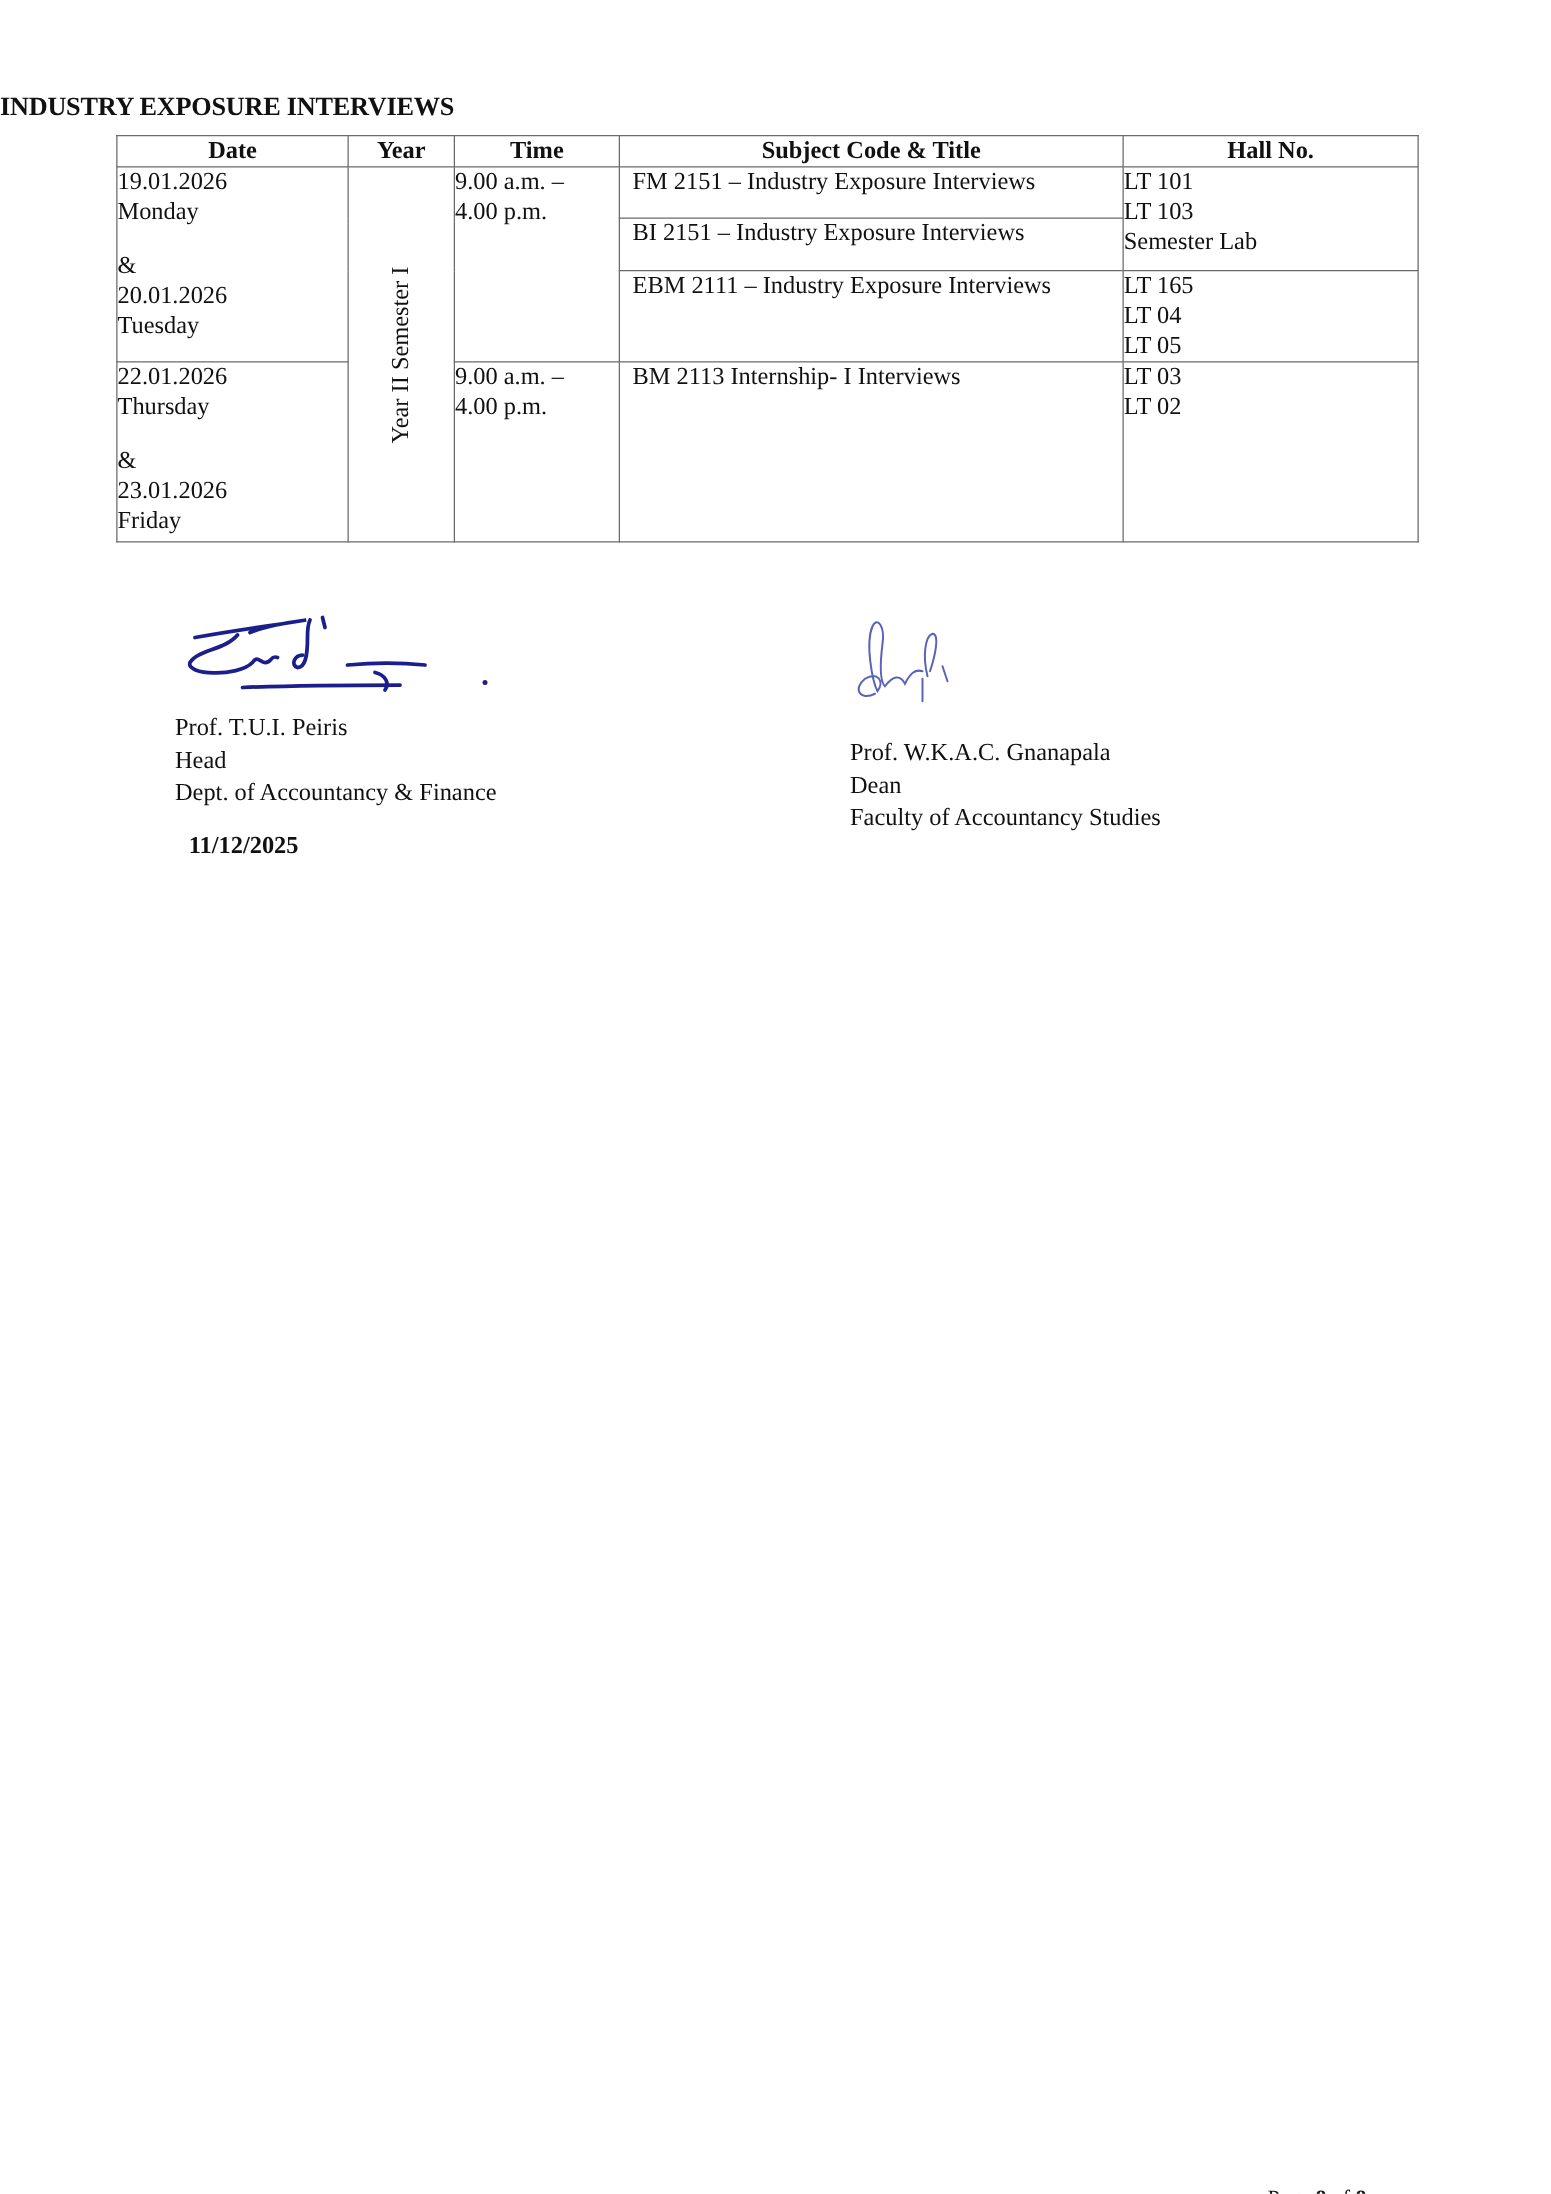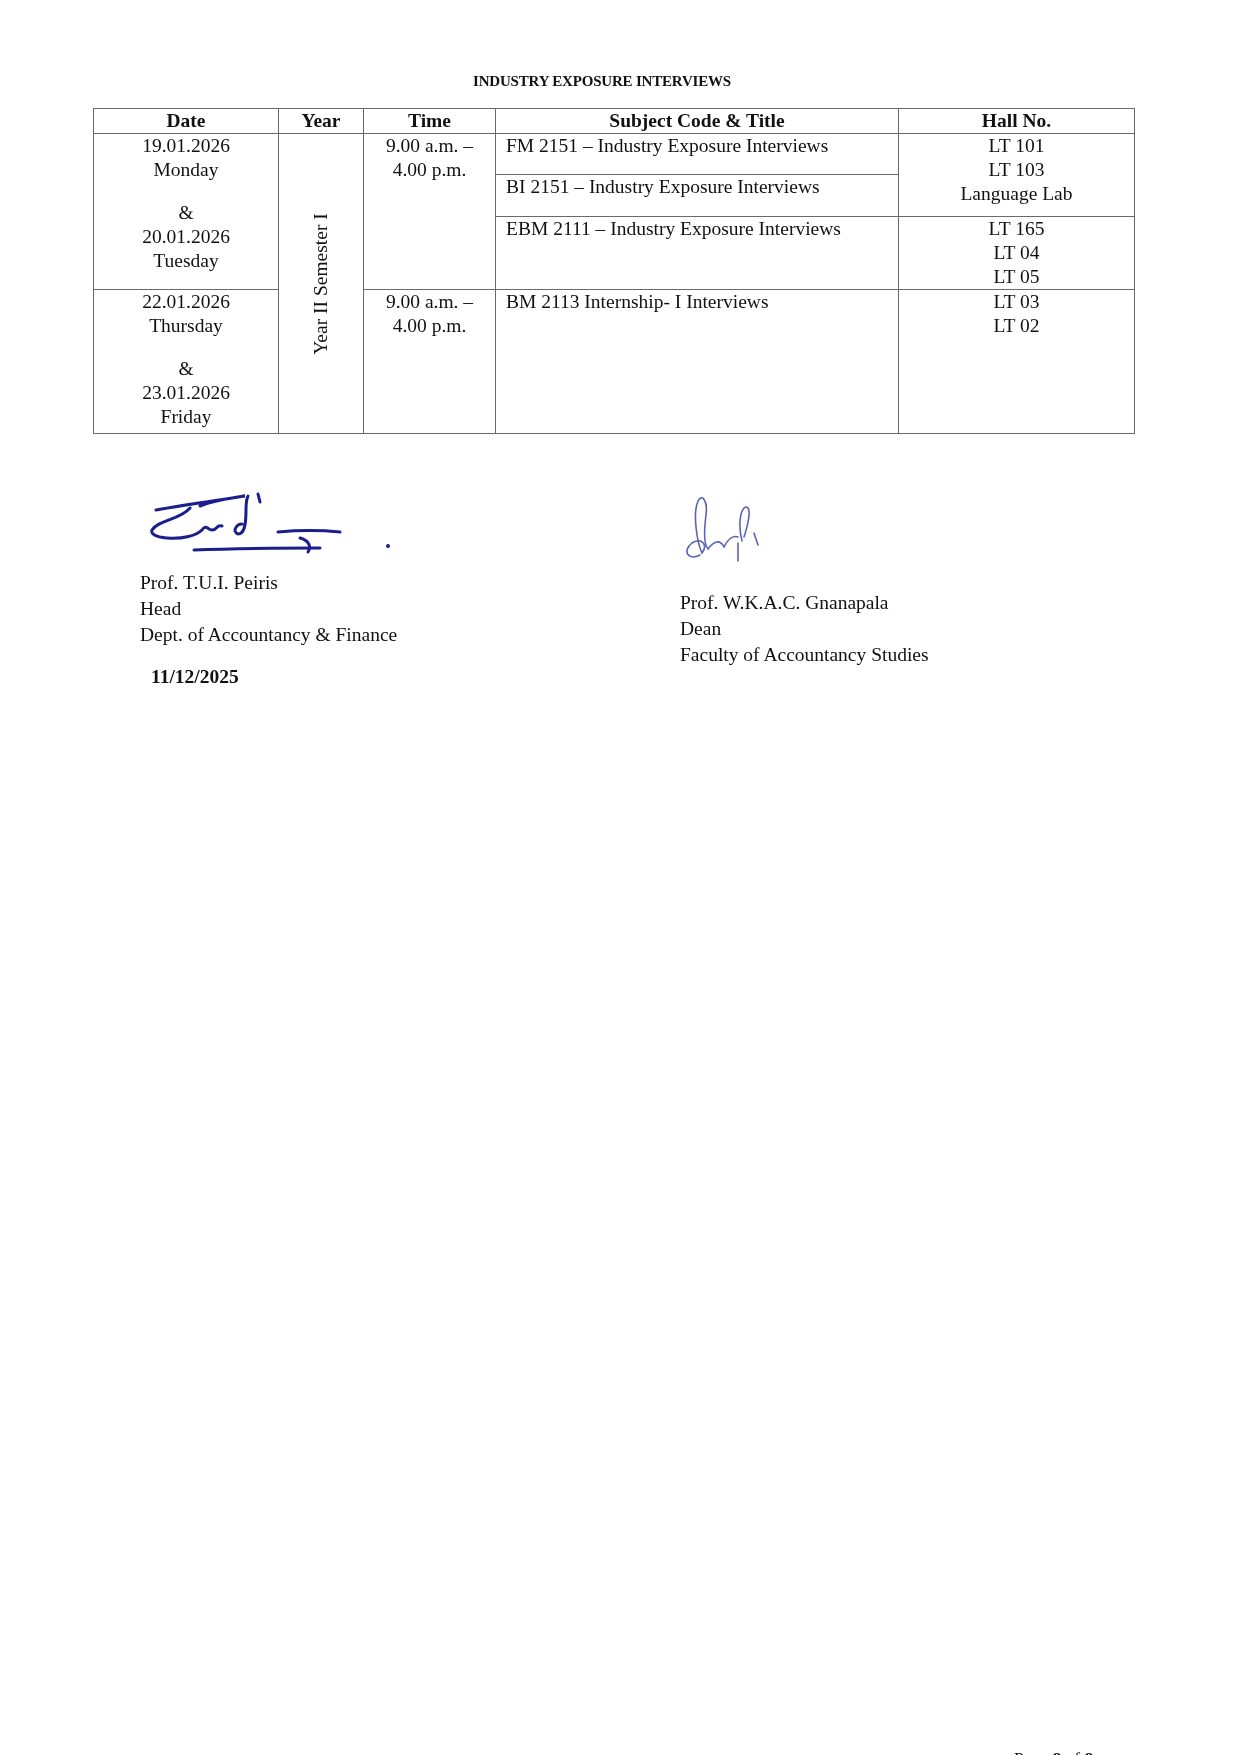--- a/index.html
+++ b/index.html
@@ -1,21 +1,21 @@
 <!DOCTYPE html>
 <html><head>
 <meta charset="utf-8">
 <style>
   html, body { margin:0; padding:0; background:#ffffff; }
   body { width:1241px; height:1755px; position:relative; font-family:"Liberation Serif", serif; color:#111; overflow:hidden; }
-  .title { position:absolute; left:0; width:1204px; top:73px; text-align:center; font-weight:bold; font-size:15px; letter-spacing:-0.2px; }
+  .title { position:absolute; left:0; width:1204px; top:73px; text-align:left; font-weight:bold; font-size:21px; letter-spacing:-0.2px; }
   table.sched { position:absolute; left:93px; top:108px; border-collapse:collapse; table-layout:fixed; width:1041px; font-size:19.5px; }
   table.sched td, table.sched th { border:1.5px solid #6a6a6a; padding:0; vertical-align:top; line-height:24px; }
   table.sched th { font-weight:bold; height:24px; text-align:center; font-size:19.5px; }
-  .c { text-align:center; }
+  .c { text-align:left; }
   .subj { padding-left:10px !important; }
   .vert-wrap { position:relative; }
   .vert { position:absolute; left:50%; top:50%; transform:translate(-50%,-50%) rotate(-90deg); white-space:nowrap; }
   .line { display:block; }
   .sig-block { position:absolute; font-size:19.5px; line-height:26px; }
   .sig-svg { position:absolute; }
   .date { position:absolute; left:151px; top:666px; font-size:19.5px;font-weight:bold; }
   .footer { position:absolute; left:1014px; top:1720px; font-size:17.5px;margin-top:28px; }
   .footer b { font-weight:bold; }
 </style>
@@ -54,21 +54,21 @@
       <span class="vert">Year II Semester I</span>
     </td>
     <td class="c" rowspan="3">
       <span class="line">9.00 a.m. –</span>
       <span class="line">4.00 p.m.</span>
     </td>
     <td class="subj">FM 2151 – Industry Exposure Interviews</td>
     <td class="c" rowspan="2">
       <span class="line">LT 101</span>
       <span class="line">LT 103</span>
-      <span class="line">Language Lab</span>
+      <span class="line">Semester Lab</span>
     </td>
   </tr>
 
   <tr style="height:42px">
     <td class="subj">BI 2151 – Industry Exposure Interviews</td>
   </tr>
 
   <tr style="height:73px">
     <td class="subj">EBM 2111 – Industry Exposure Interviews</td>
     <td class="c">

